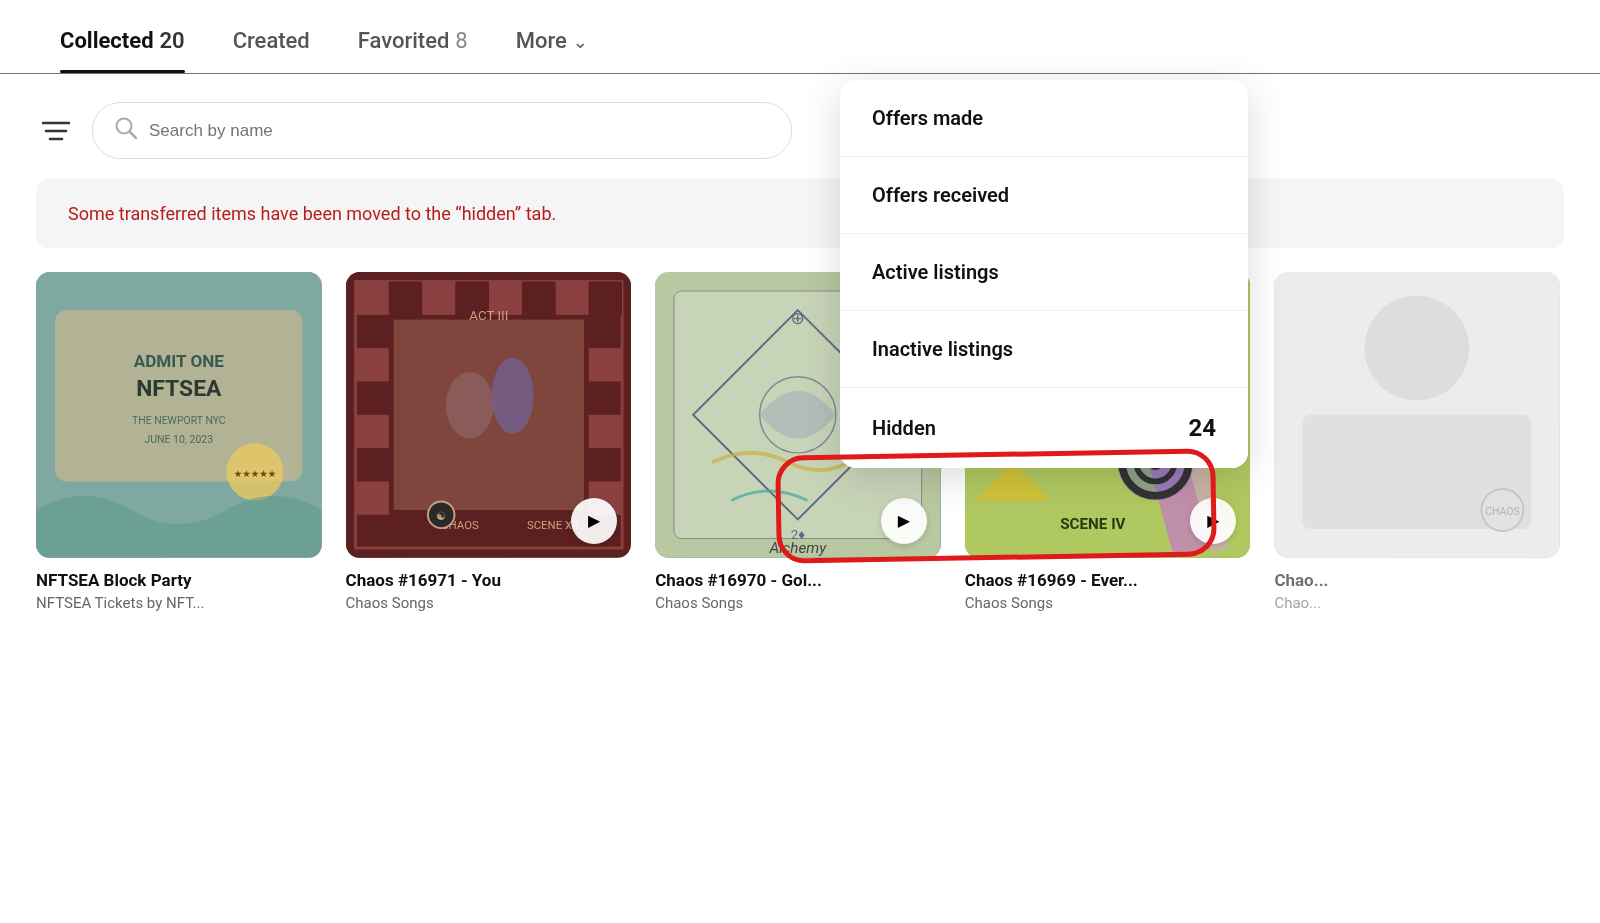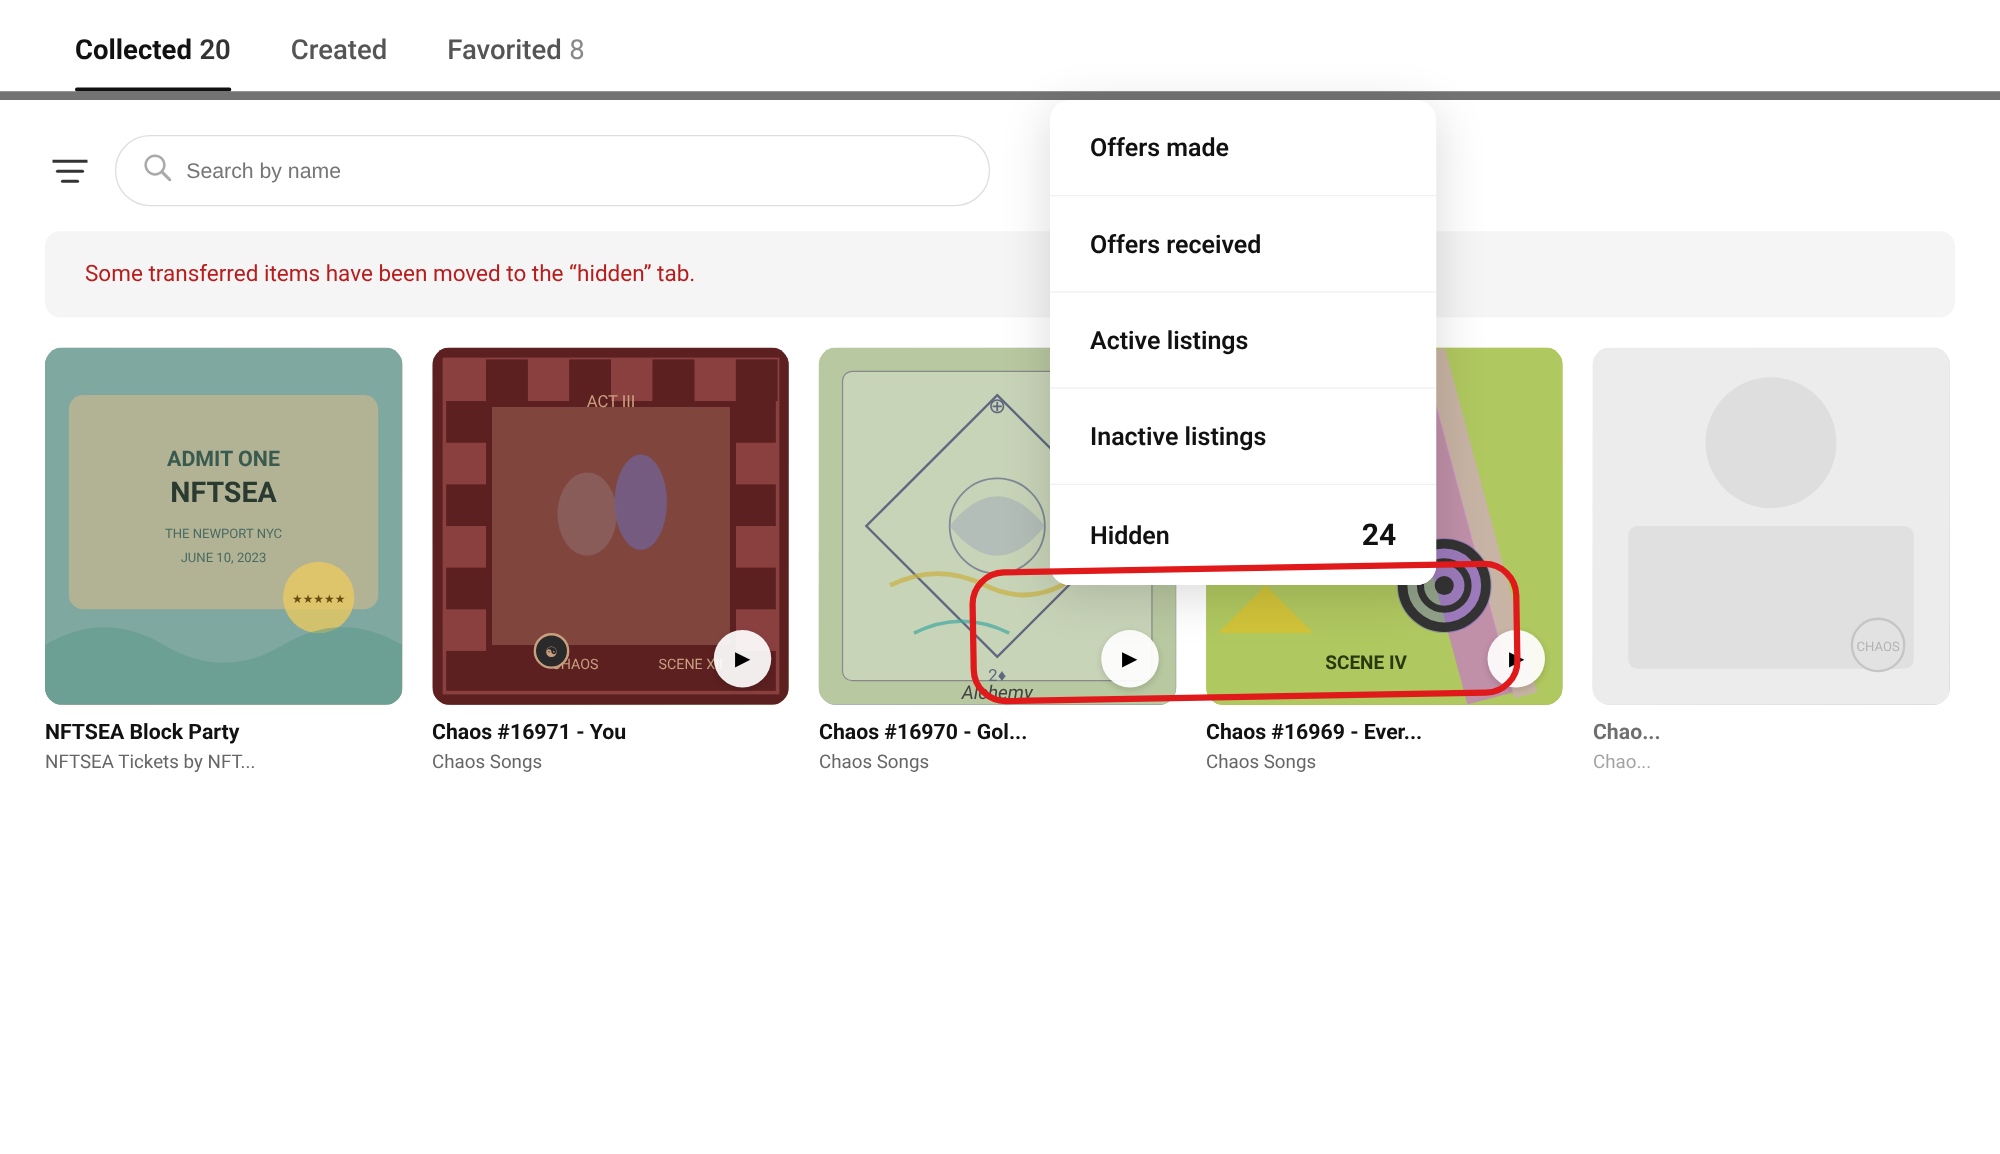--- a/index.html
+++ b/index.html
@@ -9,21 +9,21 @@
       width: 1600px;
       min-height: 923px;
       overflow-x: hidden;
     }
 
     
     .nav-tabs {
       display: flex;
       align-items: flex-end;
       padding: 0 36px;
-      border-bottom: 7px solid #737373;
+      border-bottom: 1px solid #737373;
       gap: 0;
     }
     .nav-tab {
       padding: 28px 24px 20px;
       font-size: 22px;
       color: #555;
       cursor: pointer;
       font-weight: 500;
       white-space: nowrap;
       position: relative;
@@ -160,21 +160,21 @@
     }
 
     
     .dropdown-overlay {
       position: absolute;
       top: 80px;
       left: 840px;
       background: #fff;
       border-radius: 16px;
       box-shadow: 0 8px 40px rgba(0,0,0,0.15);
-      width: 309px;
+      width: 408px;
       z-index: 100;
       overflow: hidden;
     }
     .dropdown-item {
       padding: 26px 32px;
       font-size: 20px;
       font-weight: 600;
       color: #111;
       cursor: pointer;
       display: flex;
@@ -227,20 +227,23 @@
 <nav class="nav-tabs">
   <div class="nav-tab active">
     <span>Collected</span><span class="badge">20</span>
   </div>
   <div class="nav-tab">
     <span>Created</span>
   </div>
   <div class="nav-tab">
     <span>Favorited</span><span class="badge">8</span>
   </div>
+  <div class="nav-tab">
+    <span>More</span><span class="chevron">⌄</span>
+  </div>
 </nav>
 
 <div class="search-row">
   <div class="filter-icon">
     <svg width="28" height="22" viewBox="0 0 28 22" fill="none">
       <line x1="0" y1="3" x2="28" y2="3" stroke="#333" stroke-width="2.5" stroke-linecap="round"></line>
       <line x1="4" y1="11" x2="24" y2="11" stroke="#333" stroke-width="2.5" stroke-linecap="round"></line>
       <line x1="8" y1="19" x2="20" y2="19" stroke="#333" stroke-width="2.5" stroke-linecap="round"></line>
     </svg>
   </div>

